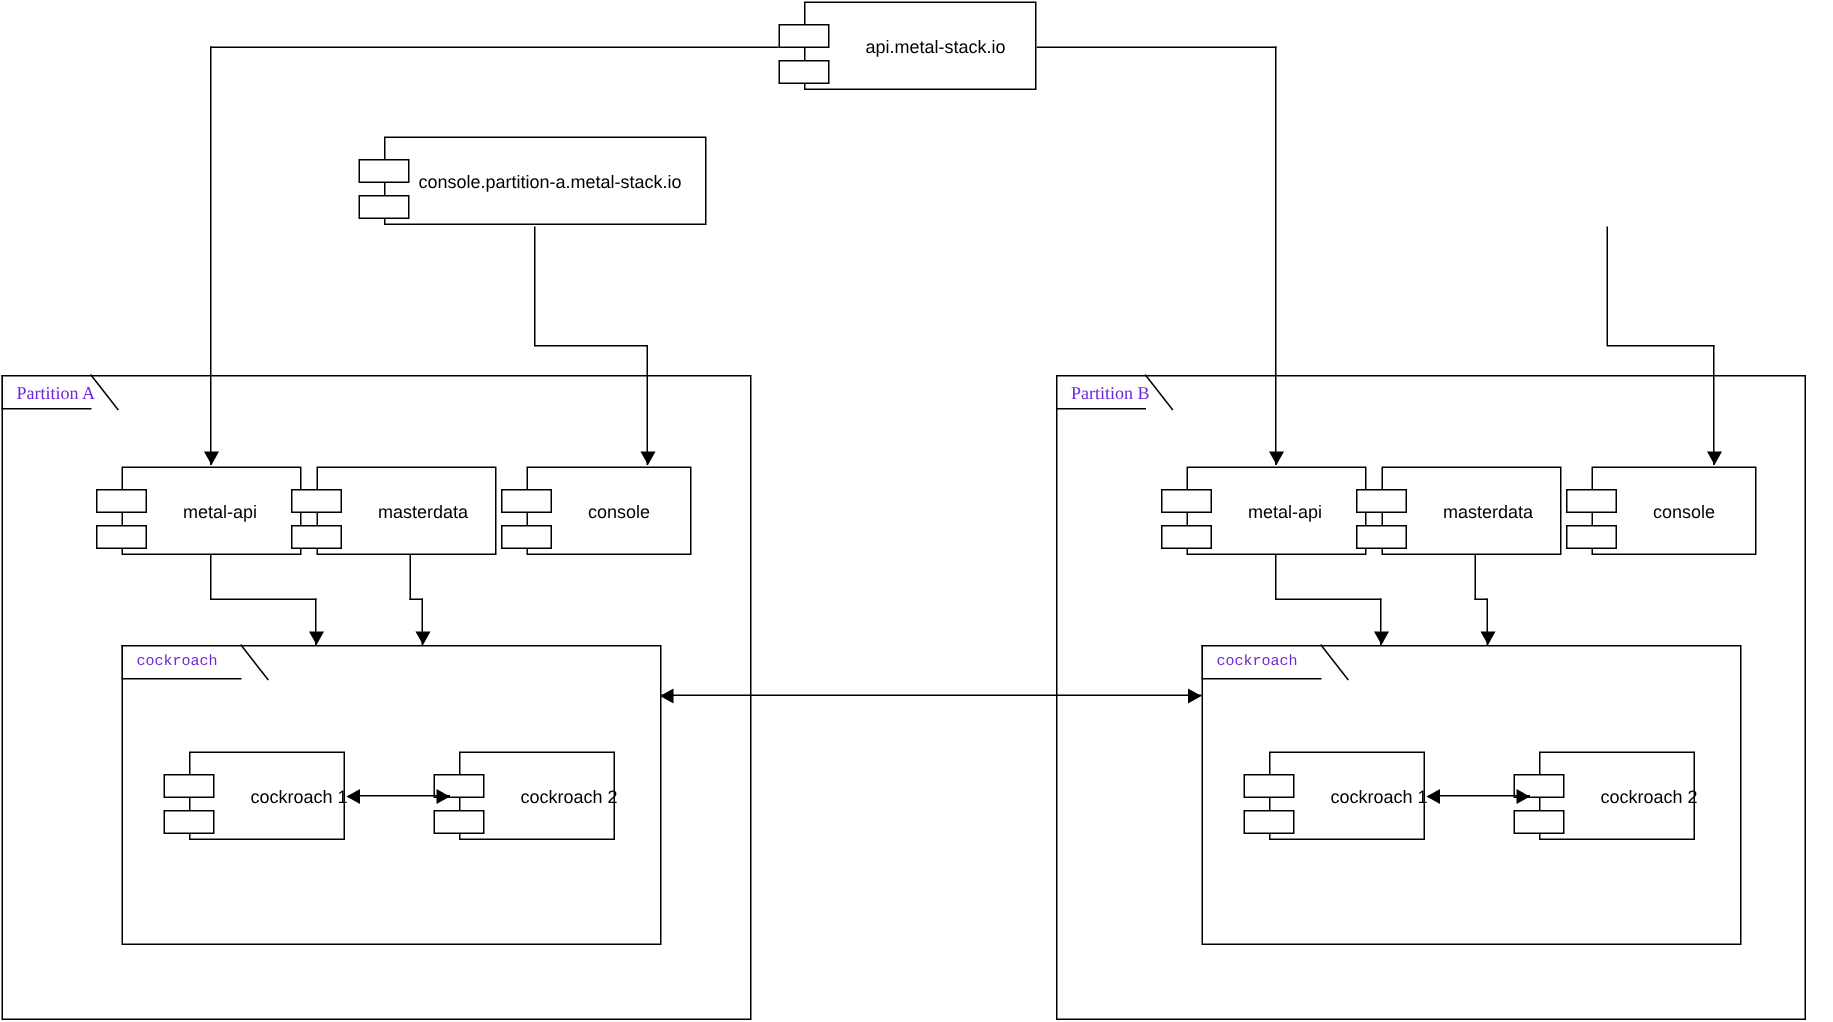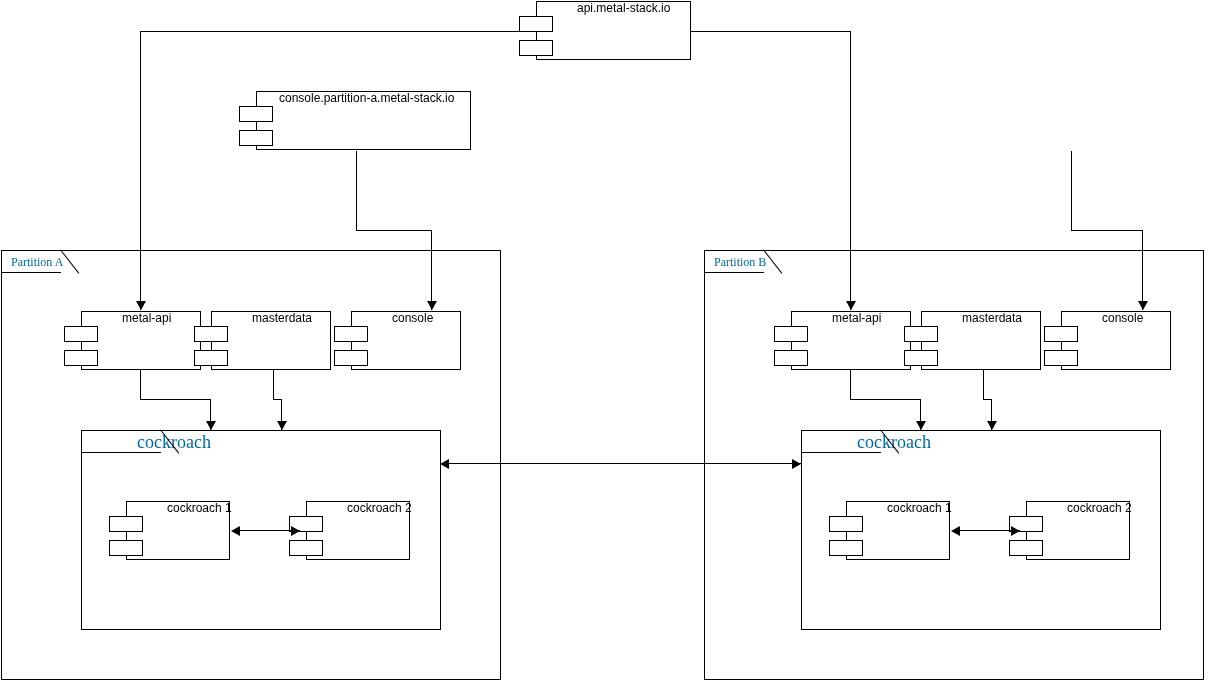--- a/index.html
+++ b/index.html
@@ -33,31 +33,30 @@
     background: #ffffff;
     border-left: 1px solid #000000;
     border-top: 1px solid #000000;
     display: flex;
     align-items: center;
     padding-left: 9px;
     white-space: nowrap;
   }
   .package-tab .tab-label {
     font-size: 11px;
-    color: #0369a1;
+    color: #6d28d9;
     line-height: 1;
   }
   .package-tab.serif .tab-label {
     font-family: "Liberation Serif", serif;
     font-size: 12px;
   }
   .package-tab.sans .tab-label {
-    font-family: Liberation Serif, serif;
-    font-size: 18px;
-    margin-left: 46px;
+    font-family: Liberation Mono, monospace;
+    font-size: 10px;
   }
   
   .tab-edge {
     position: absolute;
     height: 1px;
     background: #000000;
     left: -1px;
     top: 21px;
   }
   .tab-bevel {
@@ -69,21 +68,21 @@
     transform: rotate(-38deg);
   }
 
   
   .component {
     position: absolute;
     box-sizing: border-box;
     border: 1px solid #000000;
     background: #ffffff;
     display: flex;
-    align-items: flex-start;
+    align-items: center;
   }
   .component .comp-label {
     font-family: "Liberation Sans", sans-serif;
     font-size: 12px;
     color: #000000;
     white-space: nowrap;
     line-height: 1;
   }
   .comp-port {
     position: absolute;

